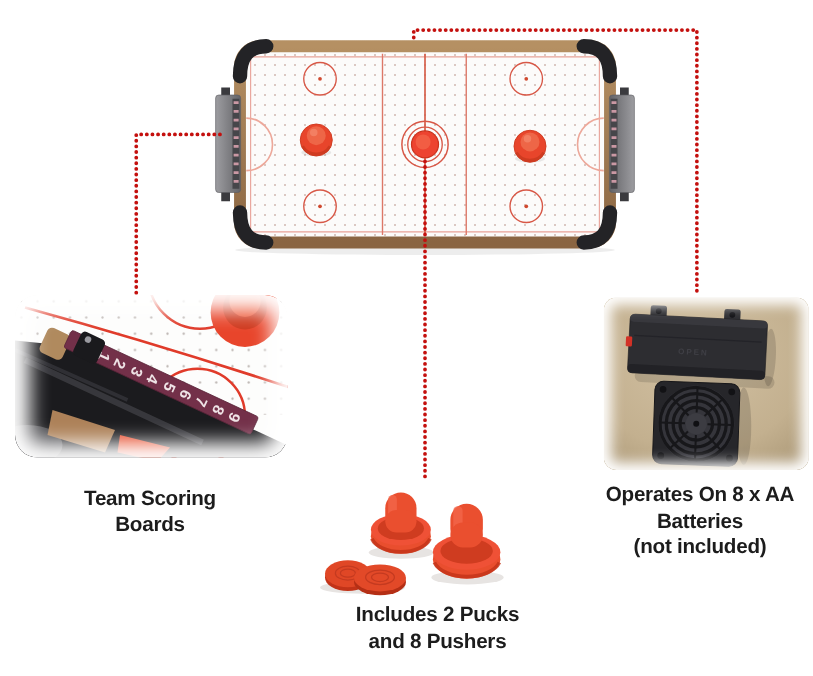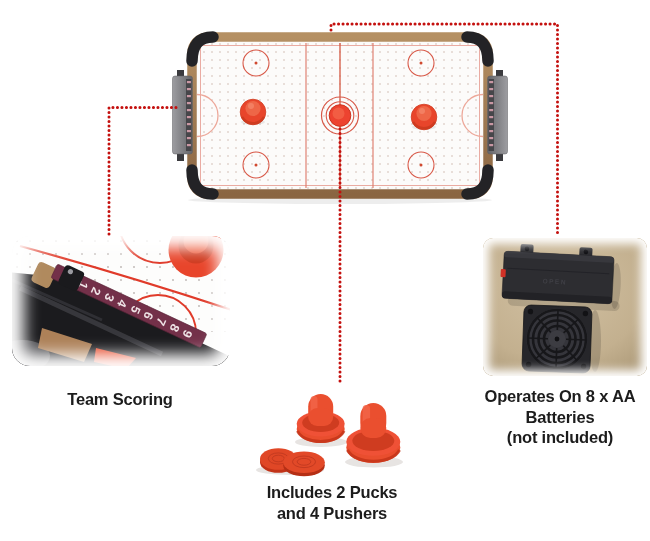--- a/index.html
+++ b/index.html
@@ -24,21 +24,21 @@
   #photo-scoring{left:12px;top:236px;width:218px;height:130px;border-radius:18px;}
   #photo-scoring::after{content:"";position:absolute;inset:0;border-radius:18px;
       box-shadow:inset 0 0 16px 12px #ffffff;pointer-events:none;}
   #photo-battery{left:483px;top:238px;width:164px;height:138px;border-radius:10px;}
   #photo-battery::after{content:"";position:absolute;inset:0;border-radius:10px;
       box-shadow:inset 0 0 10px 6px #ffffff;pointer-events:none;}
   #photo-accessories{left:248px;top:386px;width:170px;height:96px;}
   #table-photo{left:160px;top:18px;width:350px;height:190px;}
   #leader-overlay{left:0;top:0;width:650px;height:541px;pointer-events:none;}
   #caption-scoring{left:15px;top:389px;width:210px;}
-  #caption-accessories{left:237px;top:482px;width:190px;}
+  #caption-accessories{left:255px;top:482px;width:190px;}
   #caption-battery{left:450px;top:386px;width:220px;}
   .s-mark{stroke:var(--marking-red);fill:none;}
   .leader{stroke:var(--leader-red);fill:none;stroke-width:3;
           stroke-dasharray:0.1 4.4;stroke-linecap:round;}
   .c-red{fill:var(--accent-red);}
   .c-maroon{fill:var(--rail-maroon);}
   .c-black{fill:var(--part-black);}
 </style>
 </head>
 <body>
@@ -310,24 +310,25 @@
   </div>
 
   <svg id="leader-overlay" class="abs" viewBox="0 0 650 541">
     <path class="leader" d="M 176,107.5 L 109,107.5 L 109,236"></path>
     <path class="leader" d="M 340,129 L 340,384"></path>
     <path class="leader" d="M 331,30 L 331,24 L 557.5,24 L 557.5,236"></path>
   </svg>
 
   <div id="caption-scoring" class="caption">
     <div>Team Scoring</div>
+    <div>Boards</div>
   </div>
   <div id="caption-accessories" class="caption">
     <div>Includes 2 Pucks</div>
-    <div>and 4 Pushers</div>
+    <div>and 8 Pushers</div>
   </div>
   <div id="caption-battery" class="caption">
     <div>Operates On 8 x AA</div>
     <div>Batteries</div>
     <div>(not included)</div>
   </div>
 
 </div>
 
 </body></html>

